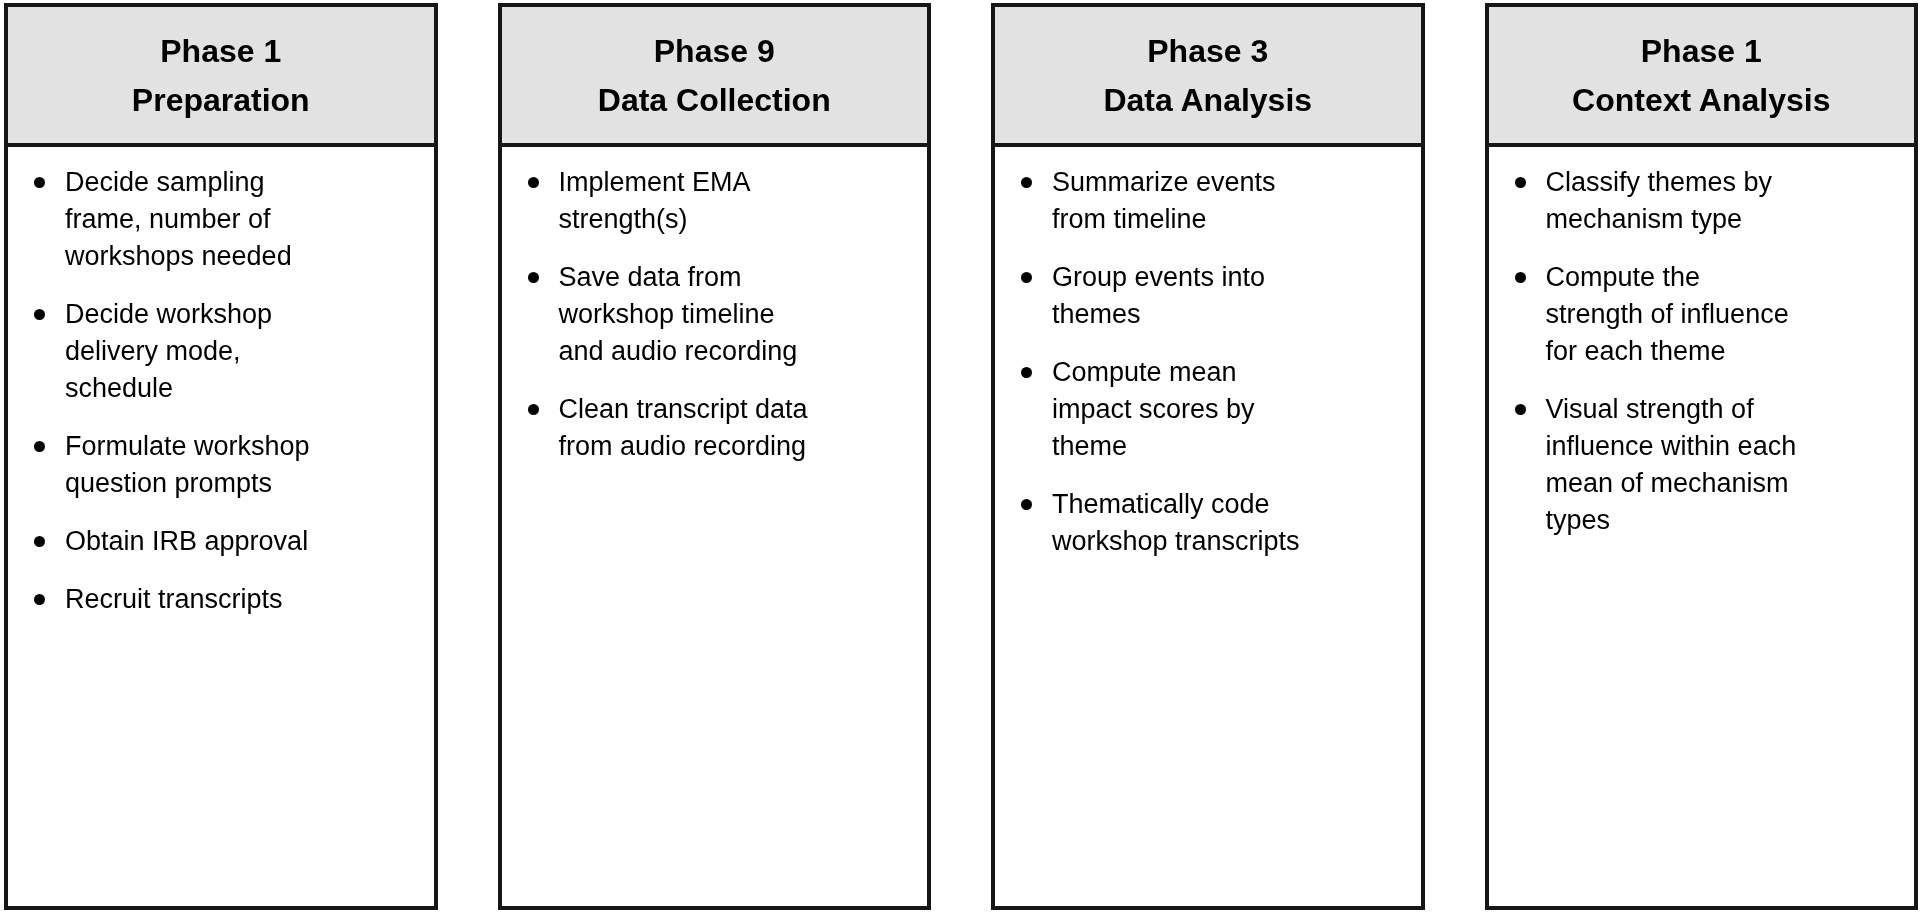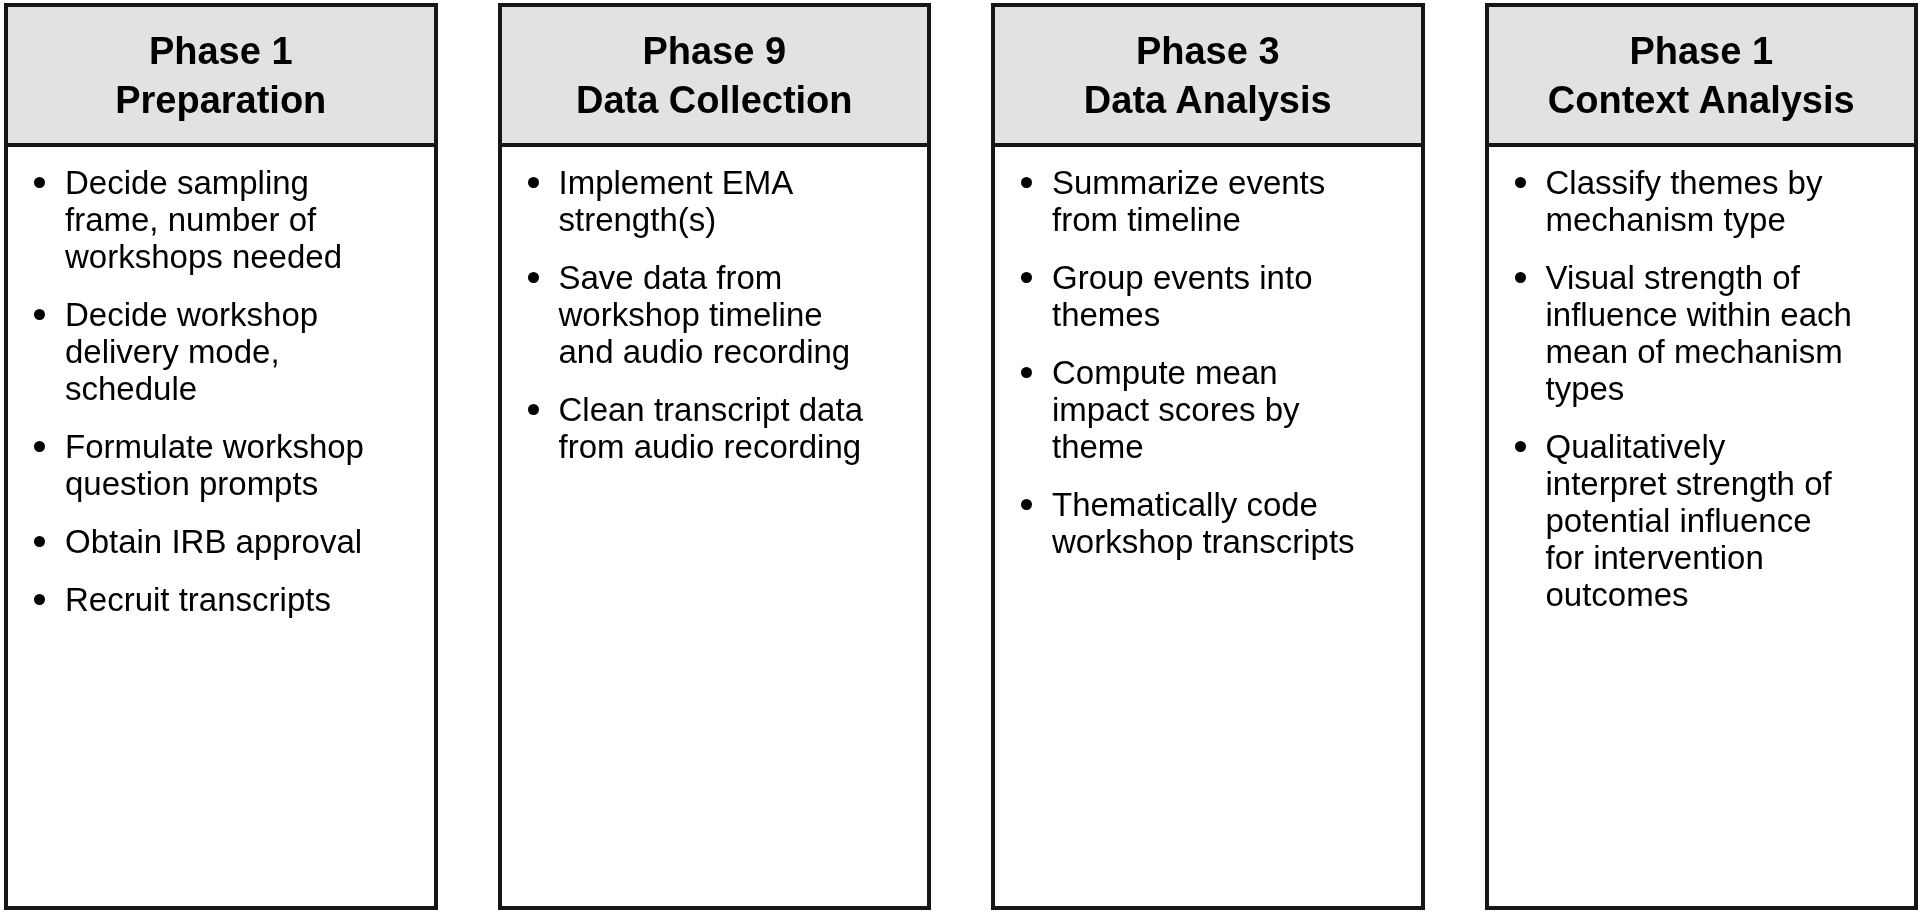--- a/index.html
+++ b/index.html
@@ -24,30 +24,30 @@
     background: #ffffff;
     display: flex;
     flex-direction: column;
     box-sizing: border-box;
   }
   .column-header {
     background: #e2e2e2;
     border-bottom: 4px solid #161616;
     text-align: center;
     font-weight: bold;
-    font-size: 38px;
+    font-size: 32px;
     line-height: 49px;
     padding: 20px 6px 18px 6px;
     white-space: pre-line;
     letter-spacing: 0px;
   }
   .column-body {
     flex: 1;
     padding: 17px 14px 10px 23px;
-    font-size: 33px;
+    font-size: 27px;
     line-height: 37px;
     border-radius: 12px;
   }
   ul.items {
     margin: 0;
     padding: 0;
     list-style: none;
   }
   ul.items li {
     position: relative;
@@ -124,26 +124,24 @@
     </div>
   </div>
 
   <div class="column">
     <div class="column-header">Phase 1
 Context Analysis</div>
     <div class="column-body">
       <ul class="items">
         <li>Classify themes by
 mechanism type</li>
+        <li>Compute the
+strength of influence
+for each theme</li>
         <li>Visual strength of
 influence within each
 mean of mechanism
 types</li>
-        <li>Qualitatively
-interpret strength of
-potential influence
-for intervention
-outcomes</li>
       </ul>
     </div>
   </div>
 
 </div>
 
 </body></html>

